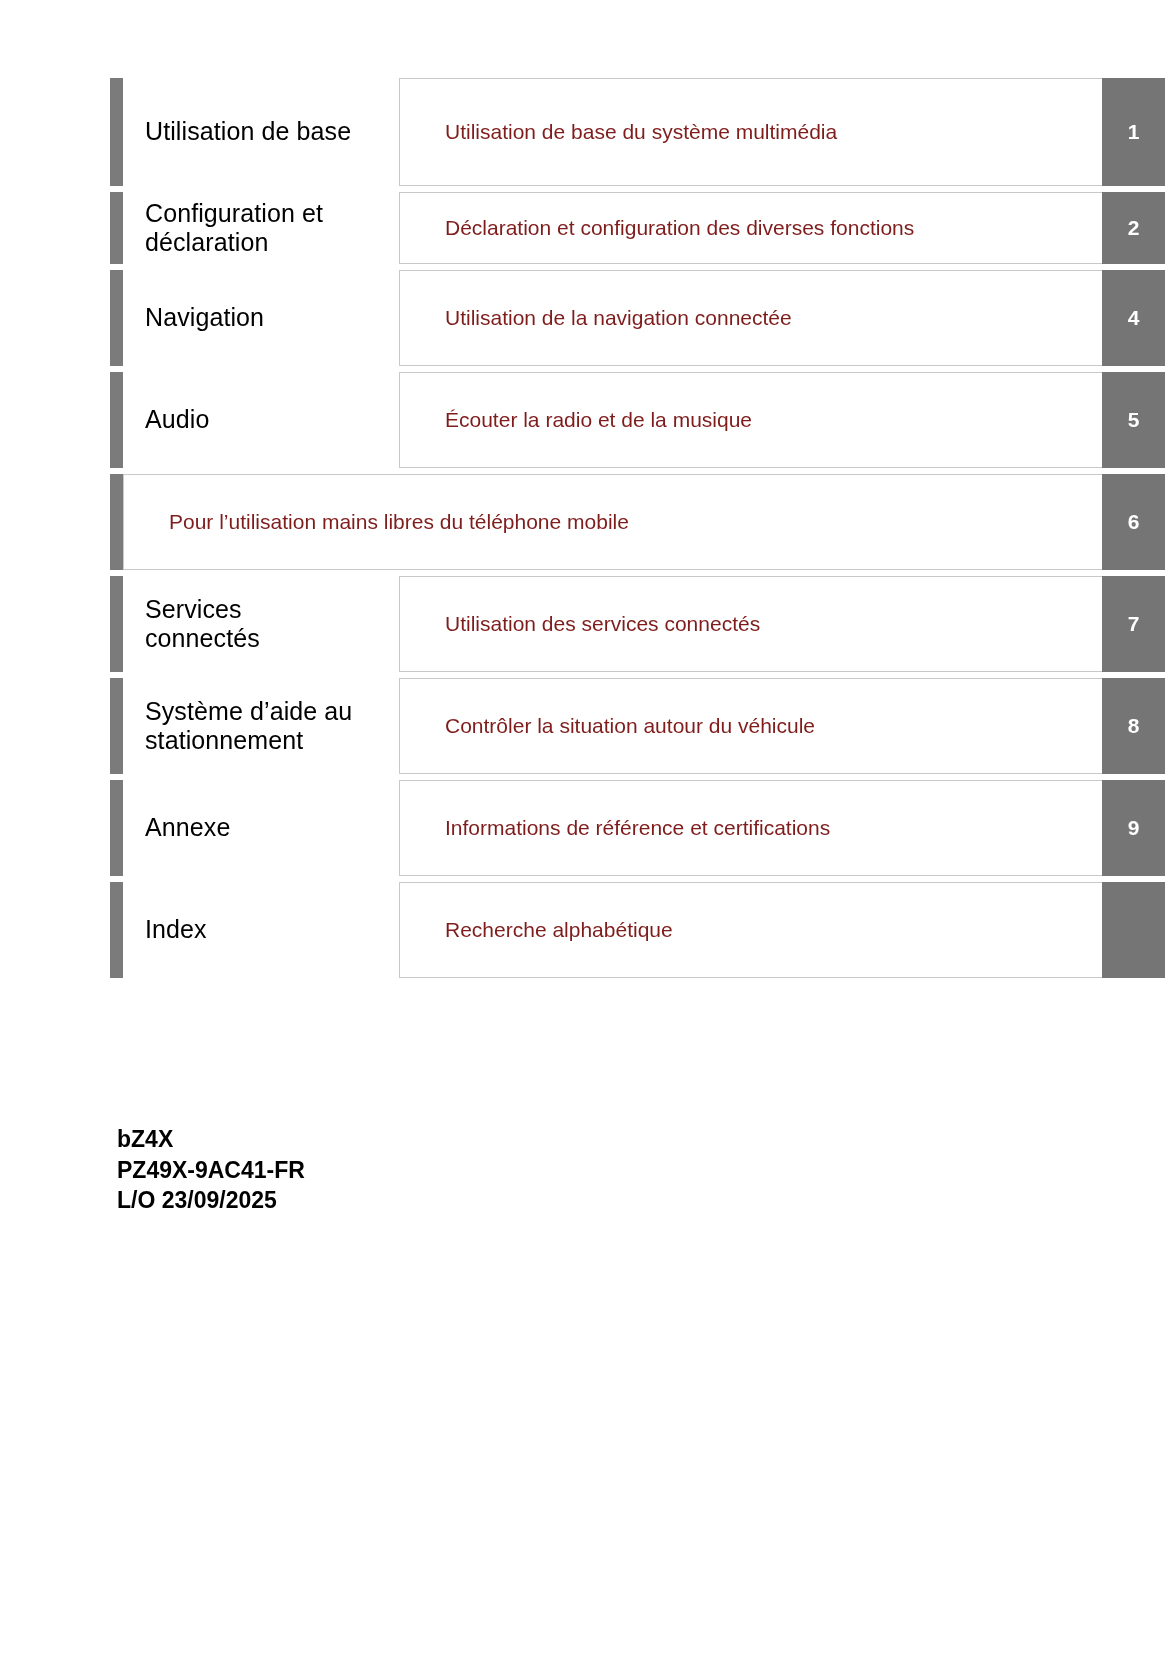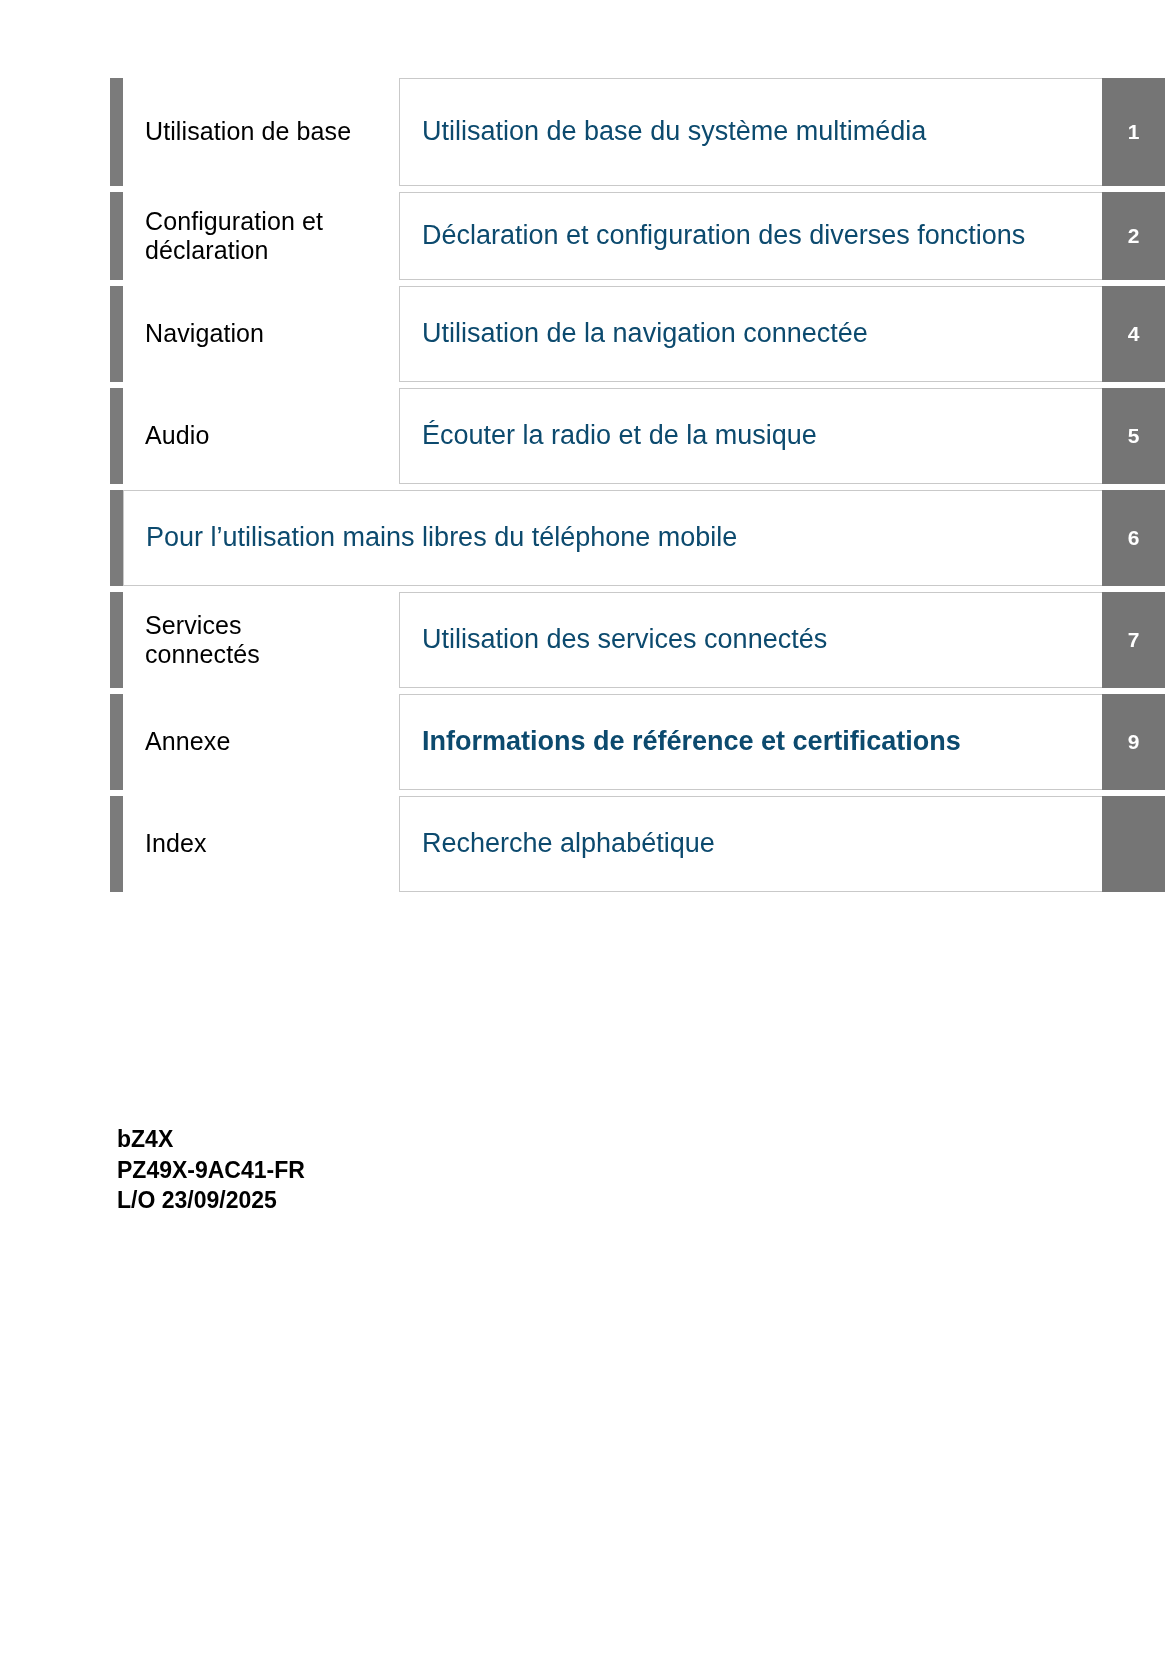--- a/index.html
+++ b/index.html
@@ -75,23 +75,24 @@
     border: 1px solid #c9c9c9;
     border-right: none;
     display: flex;
     align-items: center;
     padding-left: 22px;
     box-sizing: border-box;
     background: #fff;
   }
 
   .desc-label {
-    font-size: 27px;
+    font-size: 21px;
     line-height: 1.3;
-    color: #0c4a6e;
+    color: #7f1d1d;
+    margin-left: 23px;
   }
 
   .desc-label sup {
     font-size: 0.62em;
     vertical-align: super;
     line-height: 0;
   }
 
   .tab-cell {
     flex: 0 0 63px;
@@ -126,21 +127,21 @@
         <div class="cat-cell">
           <div class="cat-label">Utilisation de base</div>
         </div>
         <div class="desc-cell" style="border-color: rgb(201, 201, 201);">
           <div class="desc-label">Utilisation de base du système multimédia</div>
         </div>
         <div class="tab-cell" style="background: rgb(117, 117, 117); color: rgb(255, 255, 255);">
           <span>1</span>
         </div>
       </div>
-      <div class="toc-row" style="height: 88px;">
+      <div class="toc-row" style="height: 72px;">
         <div class="accent-bar" style="background: rgb(123, 123, 123);"></div>
         <div class="cat-cell">
           <div class="cat-label">Configuration et<br>déclaration</div>
         </div>
         <div class="desc-cell" style="border-color: rgb(201, 201, 201);">
           <div class="desc-label">Déclaration et configuration des diverses fonctions</div>
         </div>
         <div class="tab-cell" style="background: rgb(117, 117, 117); color: rgb(255, 255, 255);">
           <span>2</span>
         </div>
@@ -186,23 +187,35 @@
         <div class="desc-cell" style="border-color: rgb(201, 201, 201);">
           <div class="desc-label">Utilisation des services connectés</div>
         </div>
         <div class="tab-cell" style="background: rgb(117, 117, 117); color: rgb(255, 255, 255);">
           <span>7</span>
         </div>
       </div>
       <div class="toc-row" style="height: 96px;">
         <div class="accent-bar" style="background: rgb(123, 123, 123);"></div>
         <div class="cat-cell">
+          <div class="cat-label">Système d’aide au<br>stationnement</div>
+        </div>
+        <div class="desc-cell" style="border-color: rgb(201, 201, 201);">
+          <div class="desc-label">Contrôler la situation autour du véhicule</div>
+        </div>
+        <div class="tab-cell" style="background: rgb(117, 117, 117); color: rgb(255, 255, 255);">
+          <span>8</span>
+        </div>
+      </div>
+      <div class="toc-row" style="height: 96px;">
+        <div class="accent-bar" style="background: rgb(123, 123, 123);"></div>
+        <div class="cat-cell">
           <div class="cat-label">Annexe</div>
         </div>
-        <div class="desc-cell" style="border-color: rgb(201, 201, 201); font-weight: bold;">
+        <div class="desc-cell" style="border-color: rgb(201, 201, 201);">
           <div class="desc-label">Informations de référence et certifications</div>
         </div>
         <div class="tab-cell" style="background: rgb(117, 117, 117); color: rgb(255, 255, 255);">
           <span>9</span>
         </div>
       </div>
       <div class="toc-row" style="height: 96px;">
         <div class="accent-bar" style="background: rgb(123, 123, 123);"></div>
         <div class="cat-cell">
           <div class="cat-label">Index</div>

